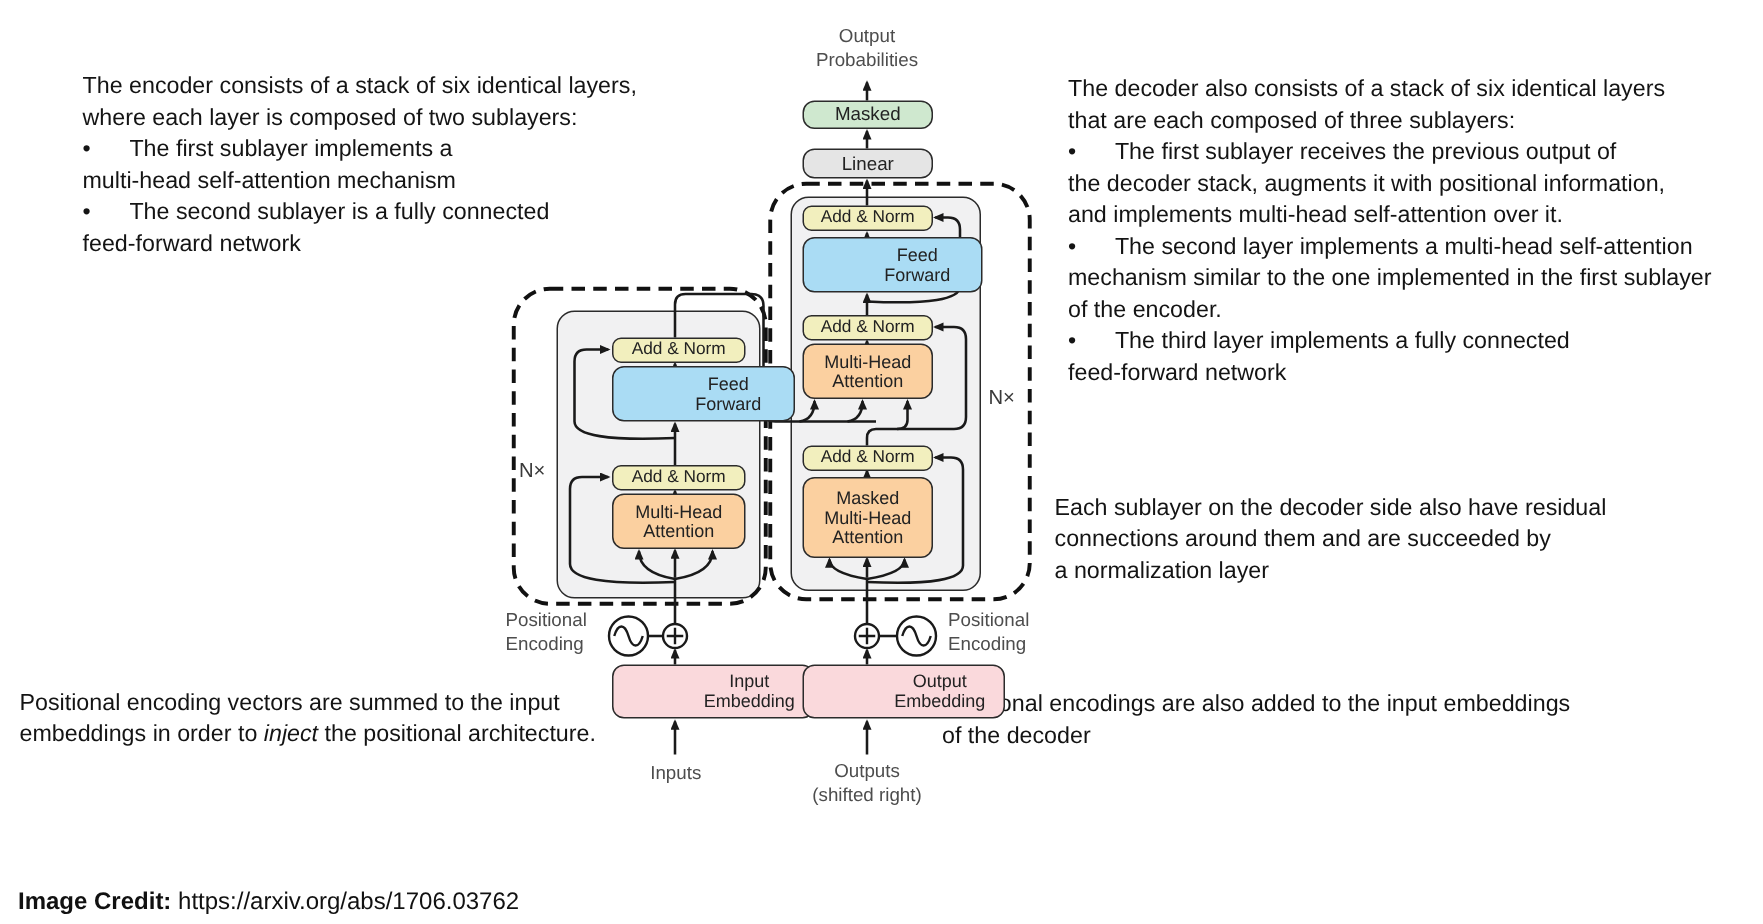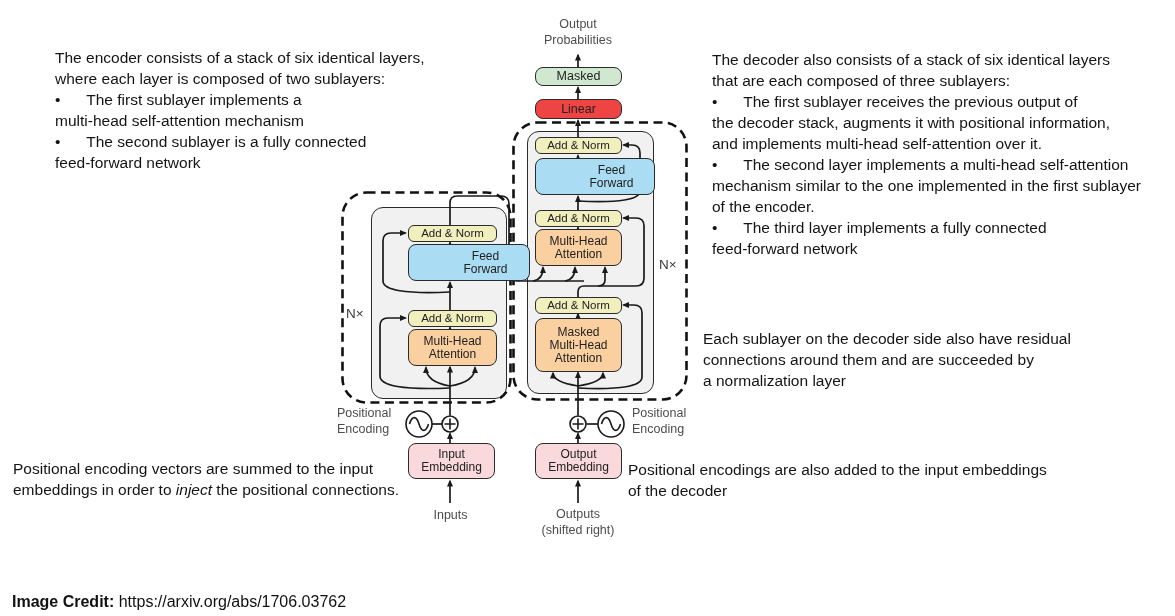--- a/index.html
+++ b/index.html
@@ -12,22 +12,22 @@
   .dlabel.left-align{text-align:left;}
   .ntimes{position:absolute;color:#3a3a3a;font-size:13.5px;}
   .panel{position:absolute;background:#f1f1f2;border:1.6px solid #2b2b2b;border-radius:12px;}
   .box{position:absolute;display:flex;align-items:center;justify-content:center;
        text-align:center;border:1.7px solid #2b2b2b;border-radius:8px;color:#222;
        white-space:pre-line;font-size:12px;line-height:13px;}
   .addnorm{background:#f2efbe;border-radius:6px;font-size:11.5px;}
   .ff{background:#aadcf4;padding-left:33px;}
   .mha{background:#fbd0a0;}
   .softmax{background:#cfe8cf;font-size:12.5px;}
-  .linear{background:#ef4444;font-size:12.5px;}
-  .embed{background:#fad9dc;}
+  .linear{background:#e5e5e5;font-size:12.5px;}
+  .embed{background:#fad9dc;padding-left:48px;}
   svg.wires{position:absolute;left:0;top:0;pointer-events:none;}
   .wire{fill:none;stroke:#1a1a1a;stroke-width:1.7px;}
   .dash{fill:none;stroke:#111;stroke-width:2.6px;stroke-dasharray:9 5.5;}
   .sym{fill:#fff;stroke:#1a1a1a;stroke-width:1.6px;}
   .symline{fill:none;stroke:#1a1a1a;stroke-width:1.6px;}
   .caption{position:absolute;left:548px;top:559px;transform:translateX(-50%);
            font-size:15px;font-weight:bold;color:#111;white-space:nowrap;}
   .credit{position:absolute;left:12px;top:593px;font-size:16px;color:#111;}
   .credit .b{font-weight:bold;}
 </style>
@@ -49,21 +49,21 @@
 and implements multi-head self-attention over it.
 •&nbsp;&nbsp;&nbsp;&nbsp;&nbsp;&nbsp;The second layer implements a multi-head self-attention
 mechanism similar to the one implemented in the first sublayer
 of the encoder.
 •&nbsp;&nbsp;&nbsp;&nbsp;&nbsp;&nbsp;The third layer implements a fully connected
 feed-forward network</div>
   <div class="note" style="left:703px;top:328px;">Each sublayer on the decoder side also have residual
 connections around them and are succeeded by
 a normalization layer</div>
   <div class="note" style="left:13px;top:458px;"><span>Positional encoding vectors are summed to the input
-embeddings in order to </span><span class="it">inject</span><span> the positional connections.</span></div>
+embeddings in order to </span><span class="it">inject</span><span> the positional architecture.</span></div>
   <div class="note" style="left:628px;top:459px;">Positional encodings are also added to the input embeddings
 of the decoder</div>
 
   <div class="panel" style="left:371px;top:207px;width:134px;height:190px;"></div>
   <div class="panel" style="left:527px;top:131px;width:125px;height:261px;"></div>
 
   <svg class="wires" width="1175" height="616" viewBox="0 0 1175 616">
     <defs>
       <marker id="ah" markerWidth="8" markerHeight="8" refX="5.5" refY="3" orient="auto" markerUnits="userSpaceOnUse">
         <path d="M0,0 L7,3 L0,6 z" fill="#1a1a1a"></path>

